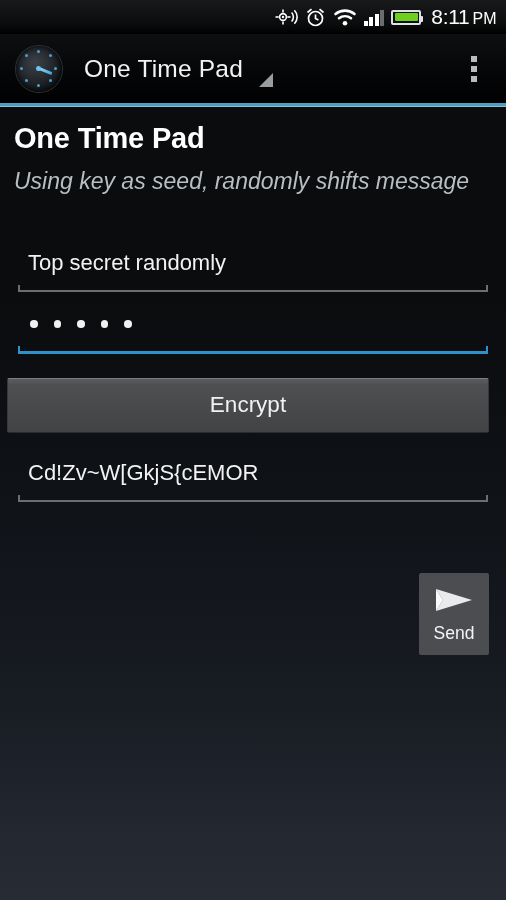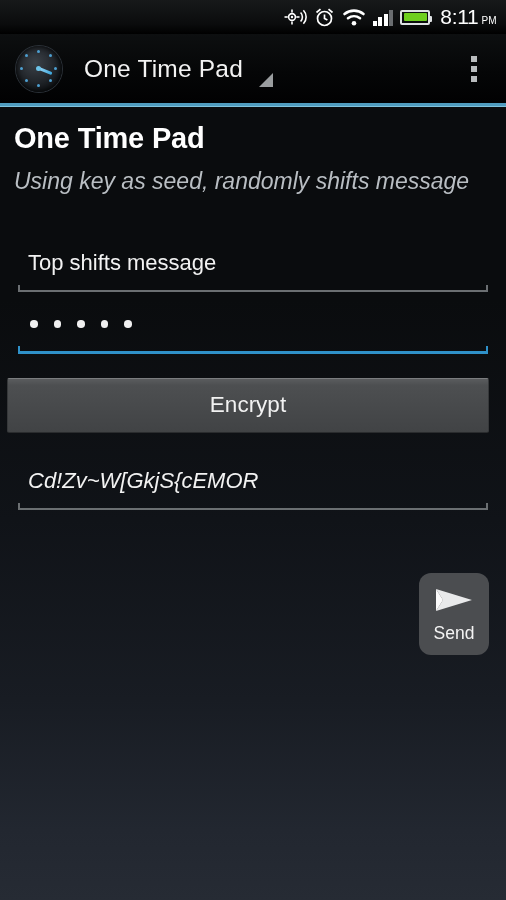--- a/index.html
+++ b/index.html
@@ -24,21 +24,21 @@
     width:506px; height:34px;
     background:linear-gradient(to bottom,#17191a 0%,#0b0c0d 70%,#000 100%);
     display:flex; align-items:center; justify-content:flex-end;
     padding-right:9px;
   }
   .sb-icon { margin-left:7px; display:flex; align-items:center; }
   .sb-time {
     color:#fff; font-size:21px; margin-left:10px;
     letter-spacing:-0.3px; font-weight:400;
   }
-  .sb-ampm { font-size:10px; margin-left:3px; letter-spacing:0.3px; }
+  .sb-ampm { font-size:16px; margin-left:3px; letter-spacing:0.3px; }
 
   
   .sig { display:flex; align-items:flex-end; height:17px; gap:1.5px; }
   .sig i { display:block; width:4px; background:#fff; }
   .sig i.b1{height:5px;} .sig i.b2{height:8.5px;}
   .sig i.b3{height:12px;} .sig i.b4{height:16px; background:#6a6d70;}
 
   
   .batt {
     width:30px; height:15px; border:2px solid #dfe2e4;
@@ -141,25 +141,25 @@
     background:linear-gradient(to bottom,#5a5c5e 0%,#4d4f51 12%,#414345 100%);
     border-top:1px solid #7b7d7f;
     border-left:1px solid #36383a; border-right:1px solid #36383a;
     border-bottom:1px solid #2a2c2e;
     border-radius:2px;
     color:#f2f2f2; font-size:22.5px;
     display:flex; align-items:center; justify-content:center;
     cursor:pointer;
   }
 
-  #out-field { margin-top:33px;font-style:italic; }
+  #out-field { margin-top:25px; }
 
   #send-btn {
     position:absolute; right:17px; top:467px;
-    width:70px; height:82px; border-radius:12px;
+    width:70px; height:82px; border-radius:2px;
     background:#4b4d50;
     display:flex; flex-direction:column; align-items:center;
     justify-content:center; gap:4px; cursor:pointer;
   }
   #send-btn .label { color:#f4f4f4; font-size:17.5px; }
 </style>
 </head>
 <body>
 
 <div id="screen">
@@ -247,21 +247,21 @@
   </div>
 
   <div id="bar-underline"></div>
 
   <div id="content">
 
     <div id="page-title">One Time Pad</div>
     <div id="page-subtitle">Using key as seed, randomly shifts message</div>
 
     <div class="field" id="msg-field">
-      <div class="val" title="Message">Top shifts message</div>
+      <div class="val" title="Message">Top secret randomly</div>
       <div class="uline"></div>
     </div>
 
     <div class="field" id="key-field">
       <div class="dots">
         <i></i>
           <i></i>
           <i></i>
           <i></i>
           <i></i>

